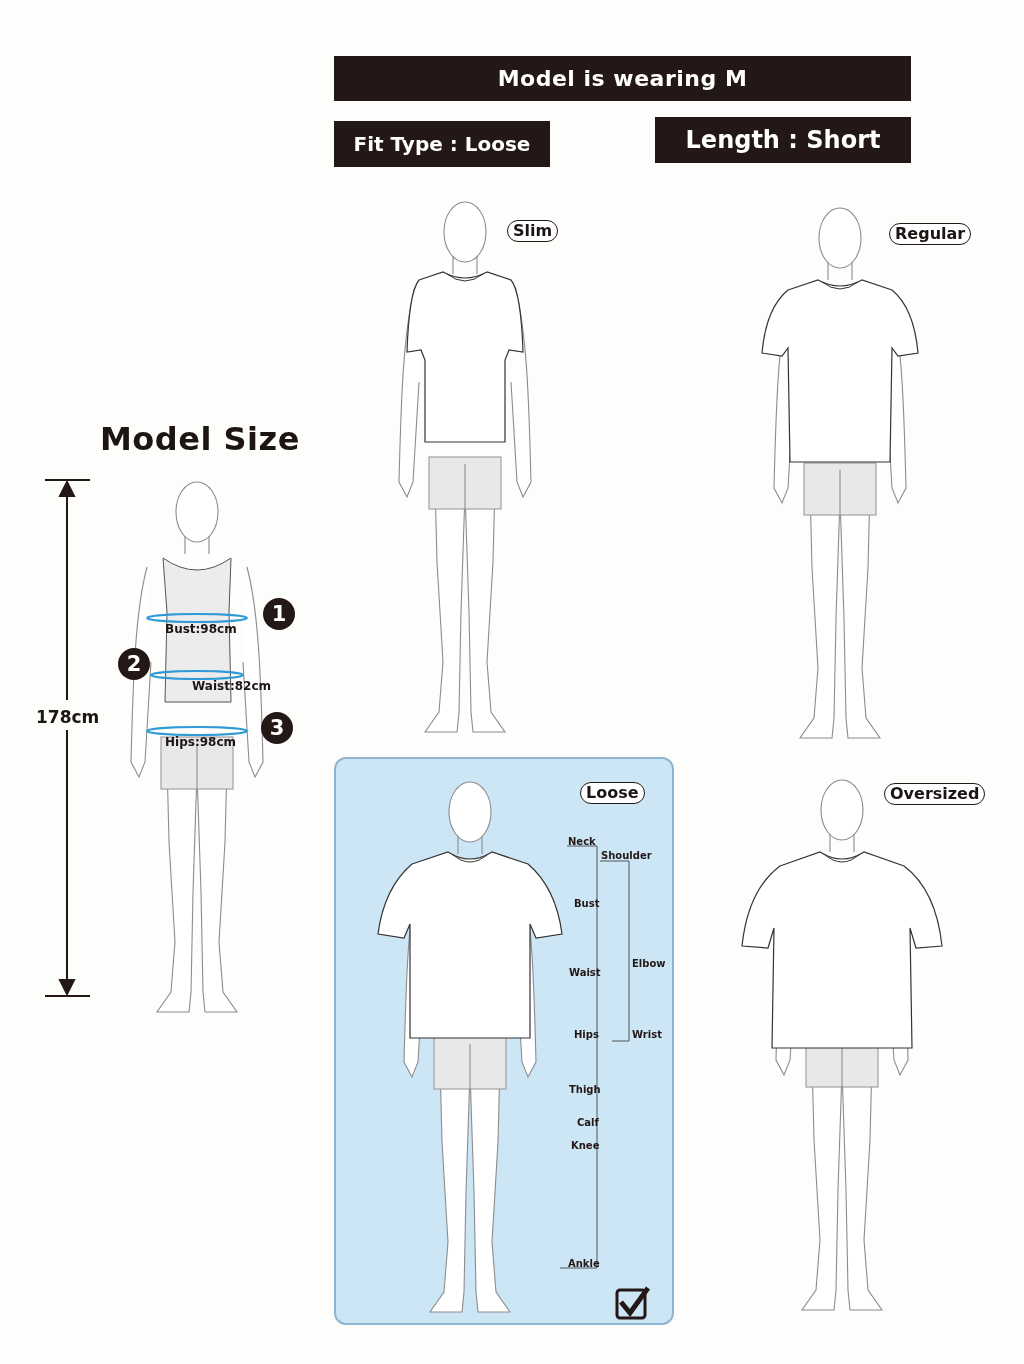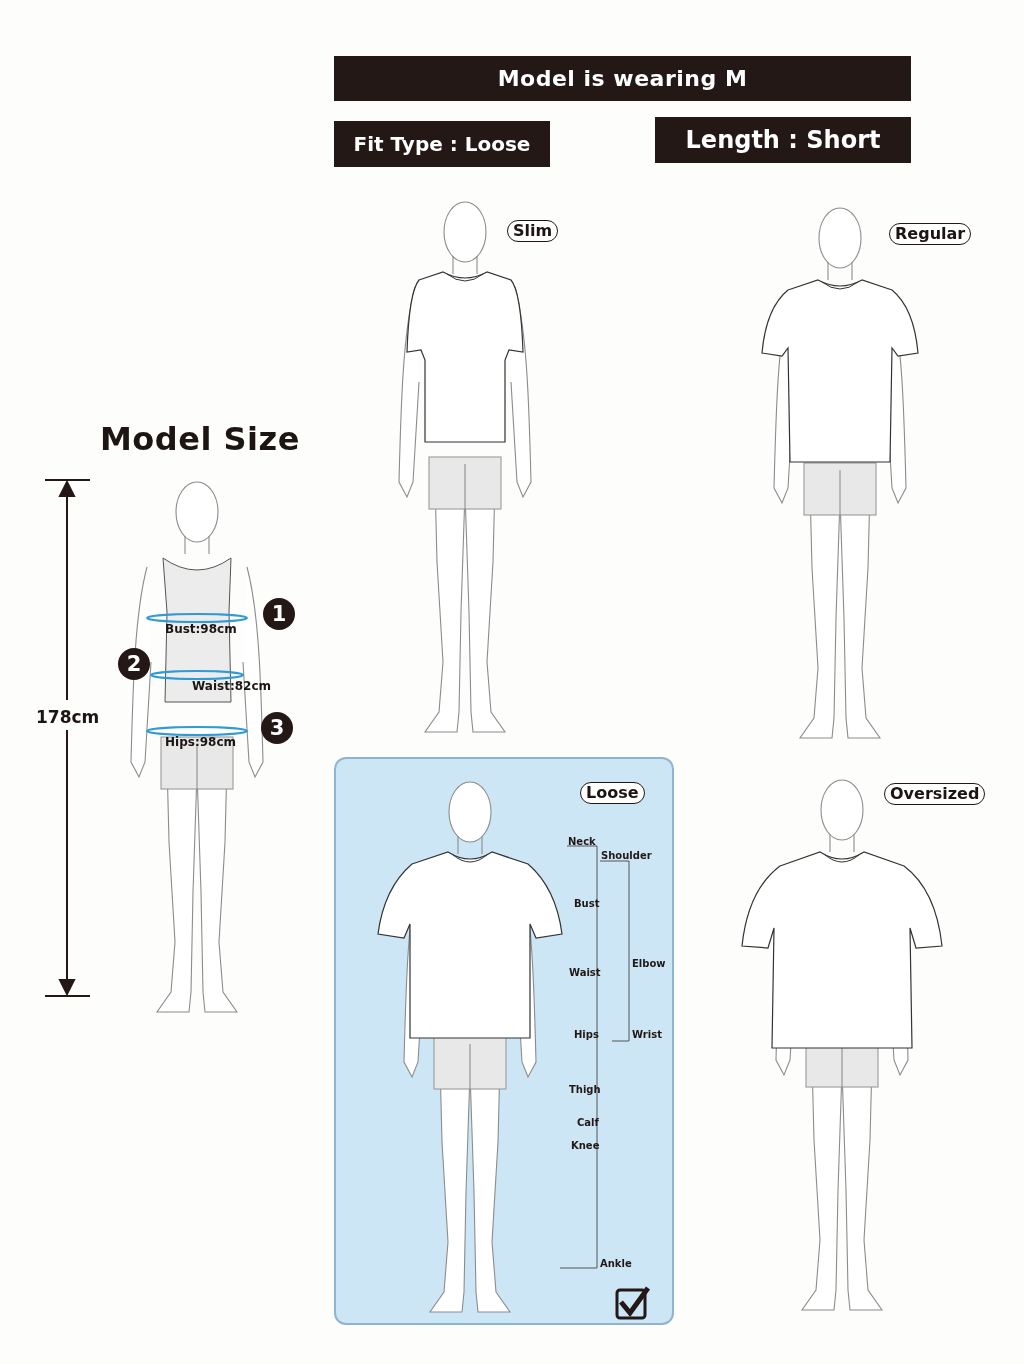--- a/index.html
+++ b/index.html
@@ -122,16 +122,16 @@
 <div class="pill" style="left:580px;top:782px;">Loose</div>
 <div class="pill" style="left:884px;top:783px;">Oversized</div>
 
 <div class="m-label" style="left:568px;top:836px;">Neck</div>
 <div class="m-label" style="left:574px;top:898px;">Bust</div>
 <div class="m-label" style="left:569px;top:967px;">Waist</div>
 <div class="m-label" style="left:574px;top:1029px;">Hips</div>
 <div class="m-label" style="left:569px;top:1084px;">Thigh</div>
 <div class="m-label" style="left:571px;top:1140px;">Knee</div>
 <div class="m-label" style="left:577px;top:1117px;">Calf</div>
-<div class="m-label" style="left:600px;top:1258px;">Ankle</div>
+<div class="m-label" style="left:568px;top:1258px;">Ankle</div>
 <div class="m-label" style="left:601px;top:850px;">Shoulder</div>
 <div class="m-label" style="left:632px;top:958px;">Elbow</div>
 <div class="m-label" style="left:632px;top:1029px;">Wrist</div>
 
 </body></html>

